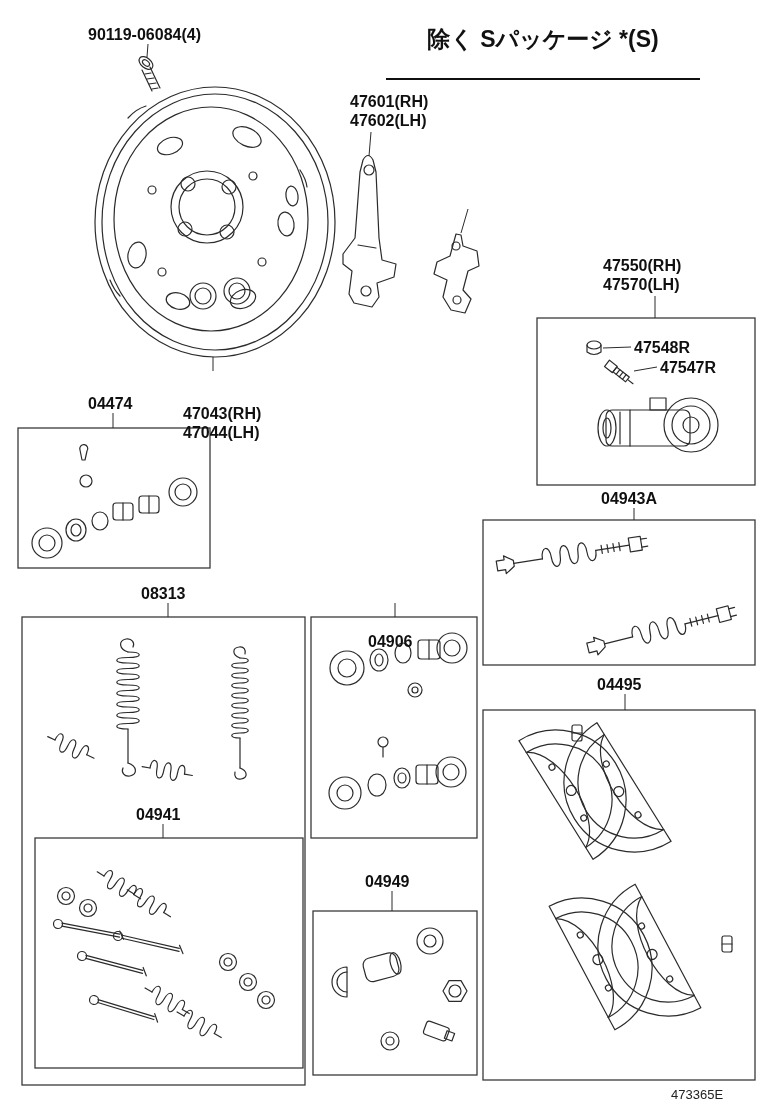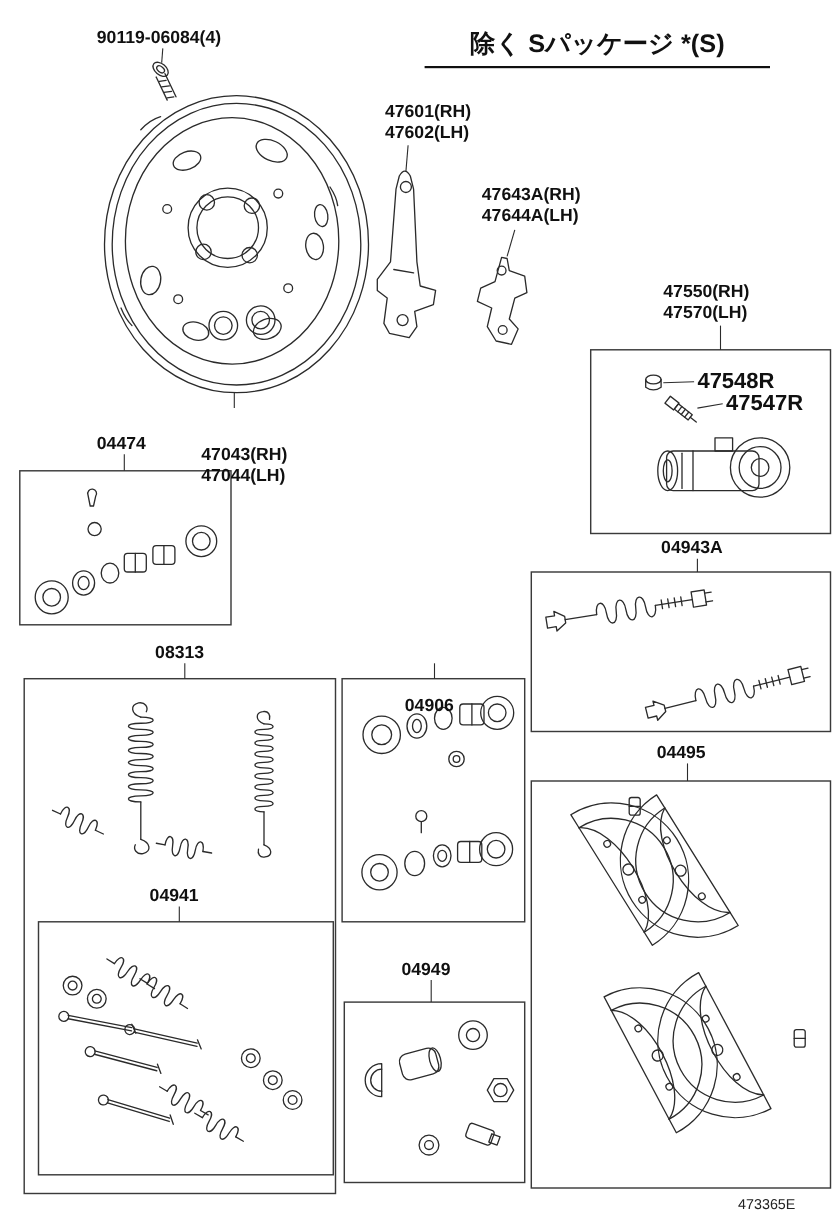--- a/index.html
+++ b/index.html
@@ -9,24 +9,24 @@
     font-family:"Liberation Sans", sans-serif; overflow:hidden; color:#111;
   }
   svg.artboard { position:absolute; left:0; top:0; }
   .art  { stroke:#2b2b2b; fill:none; stroke-width:1.2; stroke-linecap:round; stroke-linejoin:round; }
   .pbox { stroke:#3a3a3a; fill:none; stroke-width:1.3; }
   .lead { stroke:#2b2b2b; fill:none; stroke-width:1; }
   .plabel {
     position:absolute; font-weight:bold; font-size:16px; line-height:19px;
     white-space:nowrap; color:#101010;
   }
-  .plabel.small { font-size:20px; }
+  .plabel.small { font-size:16px; }
   #title {
     position:absolute; left:386px; top:24px; width:314px; text-align:center;
-    font-weight:bold; font-size:23px; padding-bottom:5px;
+    font-weight:bold; font-size:23px; padding-bottom:23px;
     border-bottom:2px solid #101010; white-space:nowrap;
   }
   #diagram-code {
     position:absolute; left:671px; top:1087px; font-size:13px; font-weight:normal; color:#222;
   }
 </style>
 </head>
 <body>
 
 <div id="canvas">
@@ -292,24 +292,20 @@
 
   <div id="title">除く Sパッケージ *(S)</div>
 
   <div class="plabel" style="left:88px; top:25px;">90119-06084(4)</div>
 
   <div class="plabel" style="left:350px; top:92px;">
     <div>47601(RH)</div>
     <div>47602(LH)</div>
   </div>
 
-  <div class="plabel" style="left:438px; top:168px;">
-    <div>47643A(RH)</div>
-    <div>47644A(LH)</div>
-  </div>
 
   <div class="plabel" style="left:603px; top:256px;">
     <div>47550(RH)</div>
     <div>47570(LH)</div>
   </div>
 
   <div class="plabel small" style="left:634px; top:338px;">47548R</div>
   <div class="plabel small" style="left:660px; top:358px;">47547R</div>
 
   <div class="plabel" style="left:183px; top:372px;margin-top:32px;">

